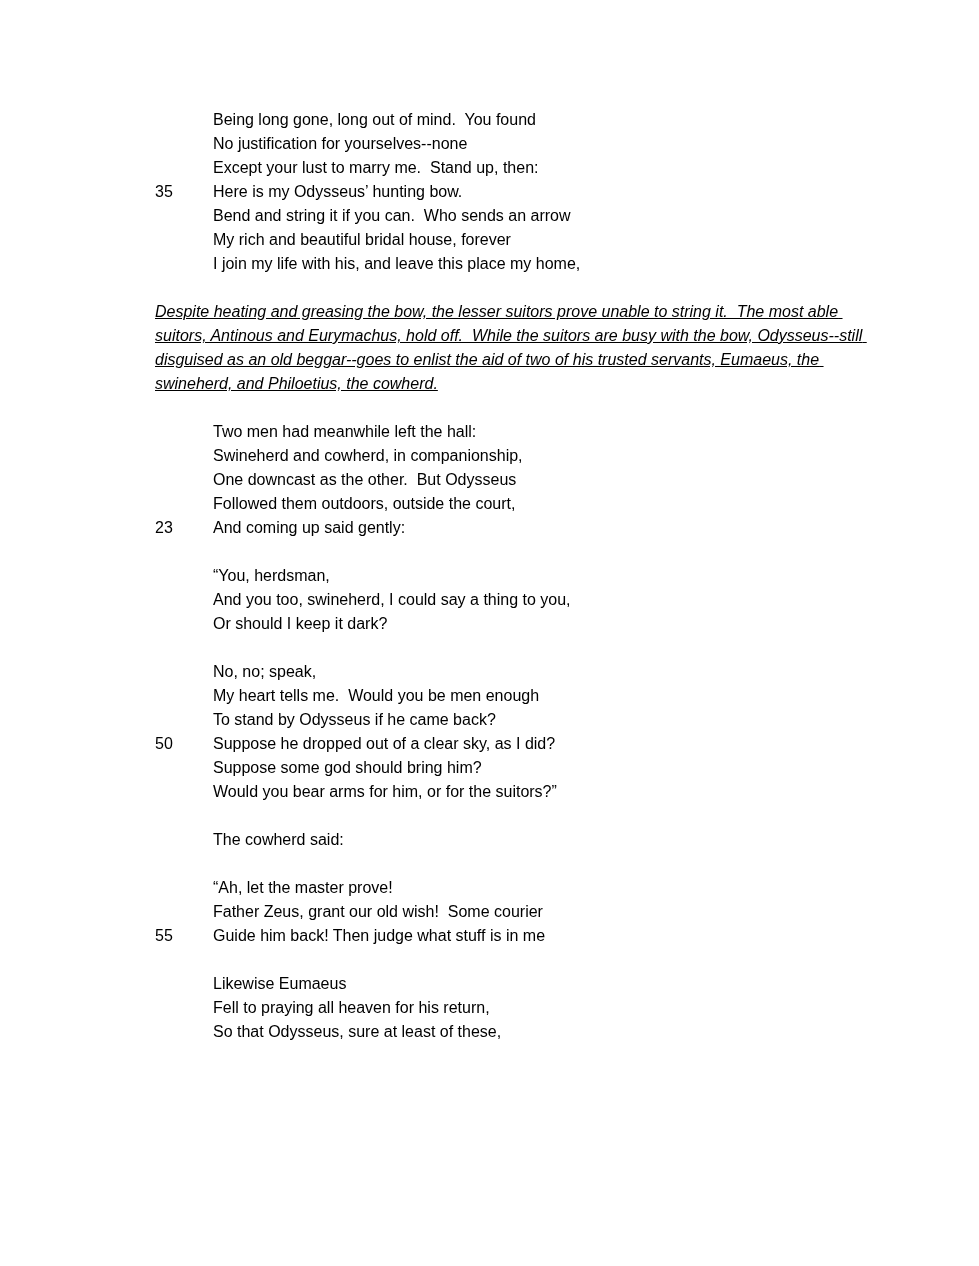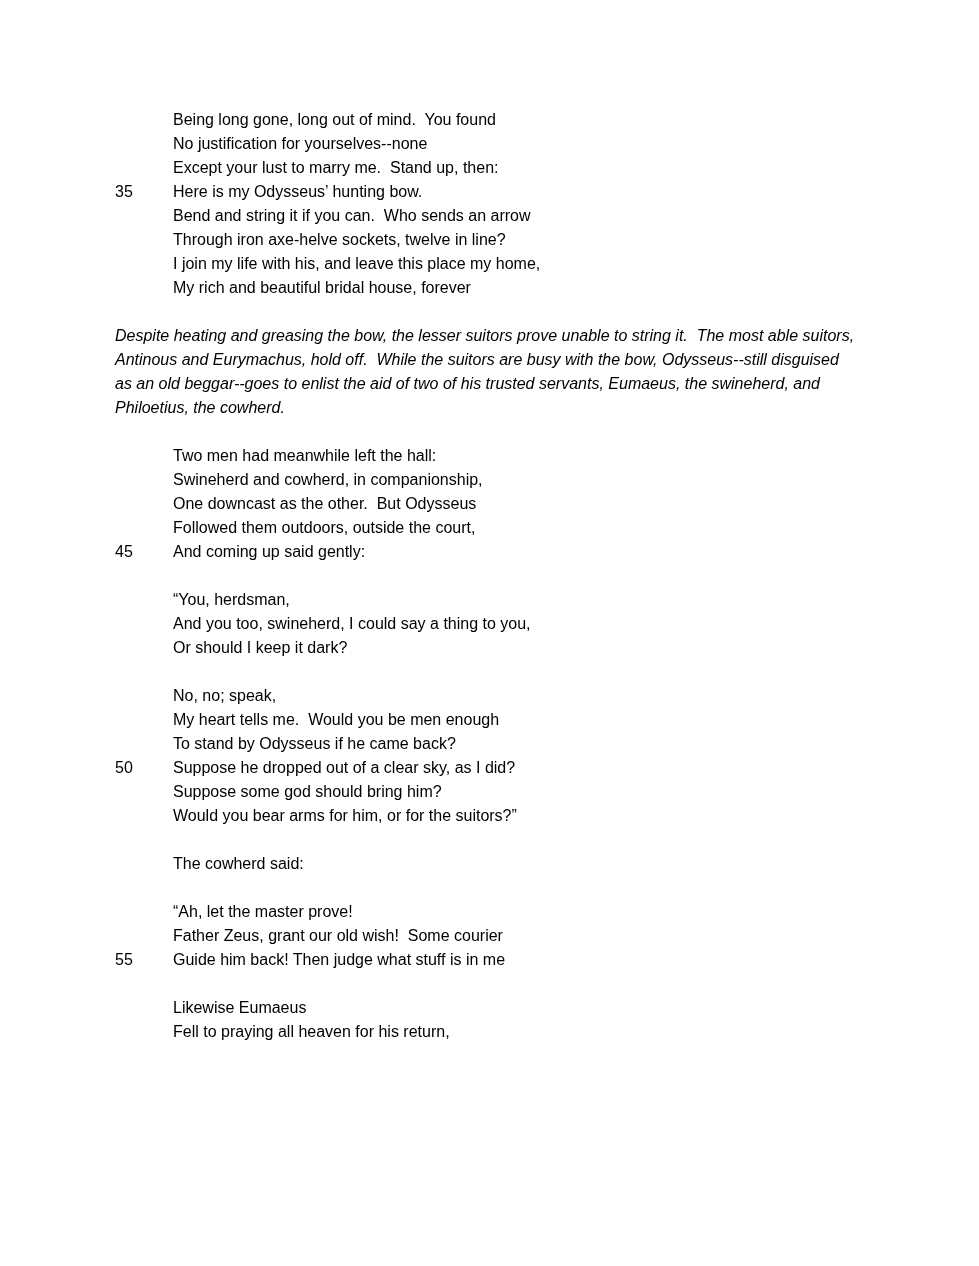--- a/index.html
+++ b/index.html
@@ -12,61 +12,62 @@
     height: 1266px;
     font-family: "Liberation Sans", sans-serif;
     font-size: 16px;
     line-height: 24px;
     color: #000000;
     overflow: hidden;
   }
   .page {
     box-sizing: border-box;
     padding: 108px 90px 0 115px;
+    margin-left: 40px;
   }
   .block {
     margin-bottom: 24px;
   }
   .vline {
     display: flex;
     white-space: pre-wrap;
   }
   .num {
     flex: 0 0 58px;
   }
   .txt {
     flex: 1 1 auto;
   }
   .prose {
     font-style: italic;
     max-width: 742px;
     white-space: pre-wrap;
+    text-decoration: underline;
   }
 </style>
 </head>
 <body>
 
 <div class="page">
     <div class="block">
       <div class="vline"><span class="num"></span><span class="txt">Being long gone, long out of mind.  You found</span></div>
       <div class="vline"><span class="num"></span><span class="txt">No justification for yourselves--none</span></div>
       <div class="vline"><span class="num"></span><span class="txt">Except your lust to marry me.  Stand up, then:</span></div>
       <div class="vline"><span class="num">35</span><span class="txt">Here is my Odysseus’ hunting bow.</span></div>
       <div class="vline"><span class="num"></span><span class="txt">Bend and string it if you can.  Who sends an arrow</span></div>
-      <div class="vline"><span class="num"></span><span class="txt">Through iron axe-helve sockets, twelve in line?</span></div>
+      <div class="vline"><span class="num"></span><span class="txt">My rich and beautiful bridal house, forever</span></div>
       <div class="vline"><span class="num"></span><span class="txt">I join my life with his, and leave this place my home,</span></div>
-      <div class="vline"><span class="num"></span><span class="txt">My rich and beautiful bridal house, forever</span></div>
     </div>
     <div class="block prose">Despite heating and greasing the bow, the lesser suitors prove unable to string it.  The most able suitors, Antinous and Eurymachus, hold off.  While the suitors are busy with the bow, Odysseus--still disguised as an old beggar--goes to enlist the aid of two of his trusted servants, Eumaeus, the swineherd, and Philoetius, the cowherd.</div>
     <div class="block">
       <div class="vline"><span class="num"></span><span class="txt">Two men had meanwhile left the hall:</span></div>
       <div class="vline"><span class="num"></span><span class="txt">Swineherd and cowherd, in companionship,</span></div>
       <div class="vline"><span class="num"></span><span class="txt">One downcast as the other.  But Odysseus</span></div>
       <div class="vline"><span class="num"></span><span class="txt">Followed them outdoors, outside the court,</span></div>
-      <div class="vline"><span class="num">45</span><span class="txt">And coming up said gently:</span></div>
+      <div class="vline"><span class="num">23</span><span class="txt">And coming up said gently:</span></div>
     </div>
     <div class="block">
       <div class="vline"><span class="num"></span><span class="txt">“You, herdsman,</span></div>
       <div class="vline"><span class="num"></span><span class="txt">And you too, swineherd, I could say a thing to you,</span></div>
       <div class="vline"><span class="num"></span><span class="txt">Or should I keep it dark?</span></div>
     </div>
     <div class="block">
       <div class="vline"><span class="num"></span><span class="txt">No, no; speak,</span></div>
       <div class="vline"><span class="num"></span><span class="txt">My heart tells me.  Would you be men enough</span></div>
       <div class="vline"><span class="num"></span><span class="txt">To stand by Odysseus if he came back?</span></div>
@@ -78,14 +79,15 @@
       <div class="vline"><span class="num"></span><span class="txt">The cowherd said:</span></div>
     </div>
     <div class="block">
       <div class="vline"><span class="num"></span><span class="txt">“Ah, let the master prove!</span></div>
       <div class="vline"><span class="num"></span><span class="txt">Father Zeus, grant our old wish!  Some courier</span></div>
       <div class="vline"><span class="num">55</span><span class="txt">Guide him back! Then judge what stuff is in me</span></div>
     </div>
     <div class="block">
       <div class="vline"><span class="num"></span><span class="txt">Likewise Eumaeus</span></div>
       <div class="vline"><span class="num"></span><span class="txt">Fell to praying all heaven for his return,</span></div>
+      <div class="vline"><span class="num"></span><span class="txt">So that Odysseus, sure at least of these,</span></div>
     </div>
   </div>
 
 </body></html>

